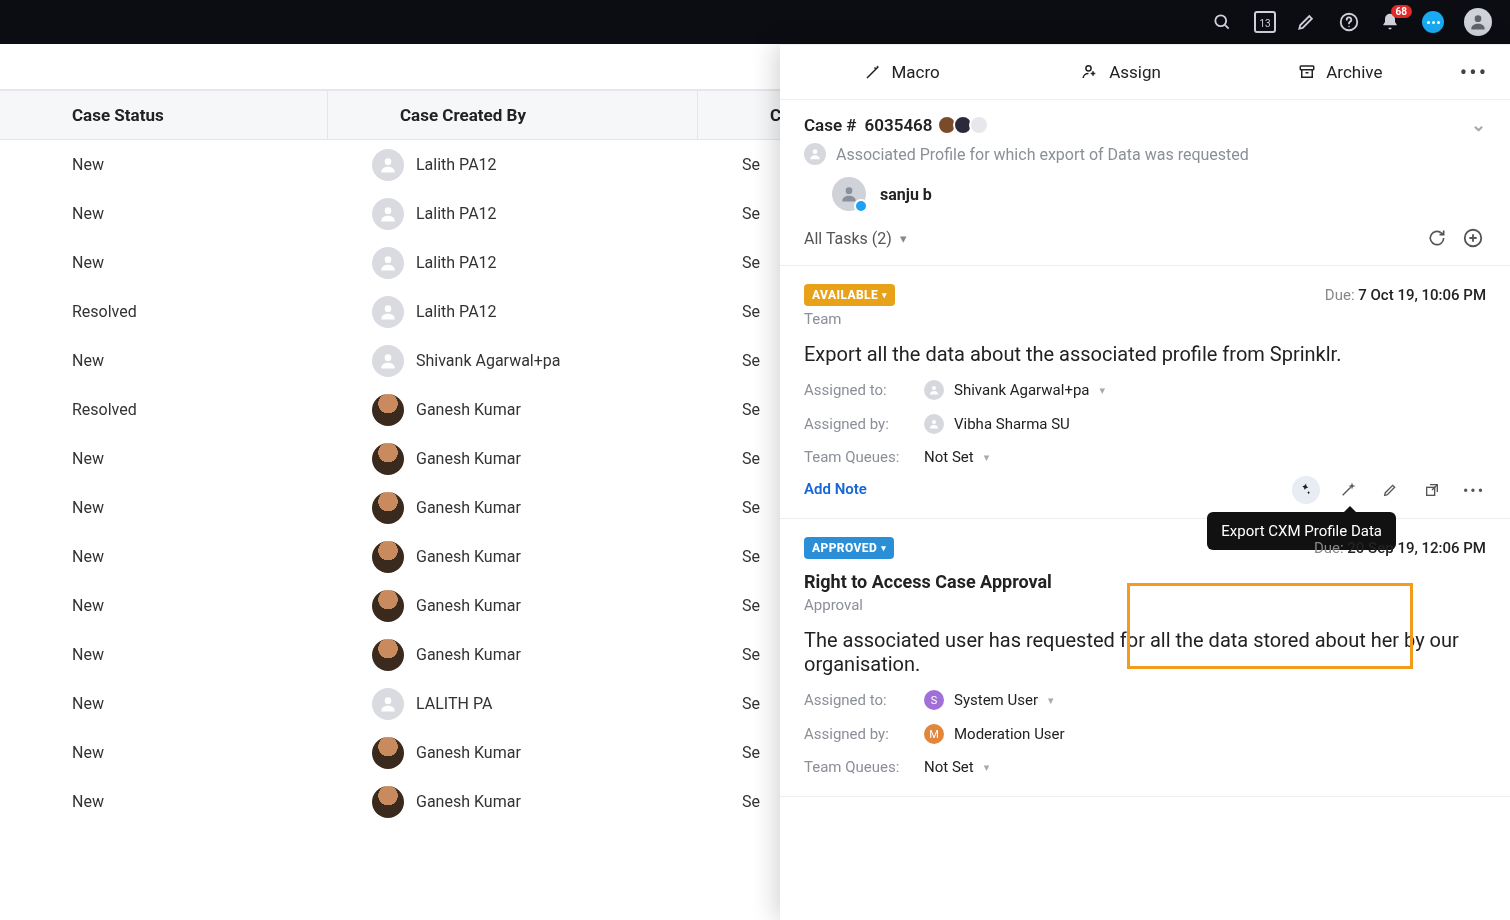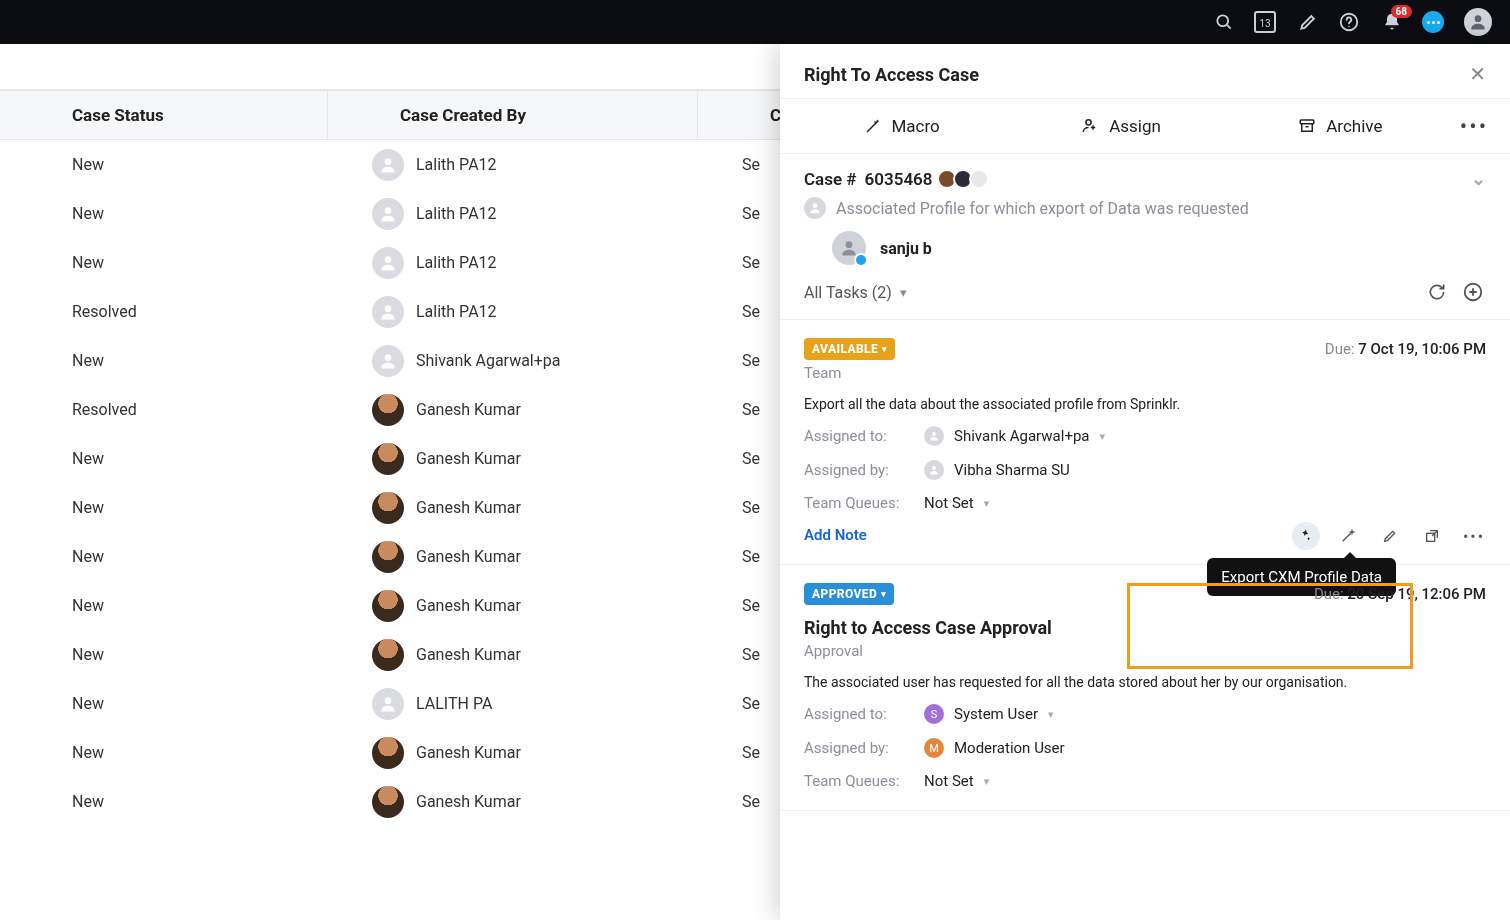--- a/index.html
+++ b/index.html
@@ -1,20 +1,20 @@
 <!DOCTYPE html>
 <html><head>
 <meta charset="utf-8">
 <style>
   * { box-sizing: border-box; margin: 0; padding: 0; font-family: -apple-system, BlinkMacSystemFont, "Segoe UI", Roboto, Helvetica, Arial, sans-serif; }
   body { width: 1510px; height: 920px; overflow: hidden; background: #fff; color: #222; position: relative; }
 
   
   .topbar { height: 44px; background: #0c0d12; display: flex; align-items: center; justify-content: flex-end; padding: 0 18px; gap: 20px; }
-  .topbar .icon { color: #cfd2d8; width: 22px; height: 22px; display: flex; align-items: center; justify-content: flex-end; cursor: pointer; position: relative; }
+  .topbar .icon { color: #cfd2d8; width: 22px; height: 22px; display: flex; align-items: center; justify-content: flex-start; cursor: pointer; position: relative; }
   .topbar .cal { display:flex; flex-direction:column; align-items:center; justify-content:center; border: 2px solid #cfd2d8; border-radius:3px; width:22px; height:22px; font-size:10px; line-height:1; color:#cfd2d8; padding-top:3px; }
   .topbar .badge { position: absolute; top: -6px; right: -10px; background: #e02b2b; color:#fff; font-size:10px; font-weight:700; padding:1px 5px; border-radius: 8px; }
   .topbar .avatar-circle { width: 28px; height:28px; border-radius:50%; background:#cfd2d8; display:flex; align-items:center; justify-content:center; }
   .chat-bubble { width: 22px; height: 22px; border-radius: 50%; background:#18aaf2; display:flex; align-items:center; justify-content:center;}
   .chat-dots{display:flex;gap:2px;}
   .chat-dots span{width:3px;height:3px;border-radius:50%;background:#fff;}
 
   
   .secbar { height: 46px; border-bottom: 1px solid #e4e6ea; background:#fff; }
 
@@ -73,21 +73,21 @@
   .status-row { display:flex; align-items:center; }
   .status-badge { font-size:12px; font-weight:800; letter-spacing:.4px; padding:4px 8px; border-radius:4px; color:#fff; display:flex; align-items:center; gap:4px;}
   .status-badge.available { background:#e7a21a; }
   .status-badge.approved { background:#2a8fd6; }
   .status-badge .dd{font-size:9px;}
   .due { margin-left:auto; font-size:15px; color:#888; }
   .due .val{color:#222; font-weight:500;}
   .task-title { margin-top:12px; font-size:18px; font-weight:700; color:#1766d6; cursor:pointer;}
   .task-title.plain { color:#222; }
   .task-sub { font-size:15px; color:#8b8f98; margin-top:4px; }
-  .task-desc { font-size:14px; color:#222; margin-top:14px; }
+  .task-desc { font-size:20px; color:#222; margin-top:14px; }
   .kv { display:flex; align-items:center; gap:10px; margin-top:14px; font-size:15px; }
   .kv .k { color:#8b8f98; width:110px; }
   .kv .av { width:20px; height:20px; border-radius:50%; background:#d6d8dd; display:flex; align-items:center; justify-content:center; color:#fff; font-size:11px;}
   .kv .av.purple{background:#a06fd8;}
   .kv .av.orange{background:#e2863c;}
   .kv .chev-s{color:#aaa; font-size:11px;}
   .add-note { color:#1766d6; font-weight:600; font-size:15px; margin-top:14px; cursor:pointer; }
   .task-actions { position:absolute; right:22px; bottom:14px; display:flex; align-items:center; gap:14px; }
   .ta-btn { width:28px; height:28px; border-radius:50%; display:flex; align-items:center; justify-content:center; cursor:pointer; color:#555;}
   .ta-btn.primary{ background:#e8ecf3; }
@@ -293,24 +293,20 @@
         <div class="td td-created">
           <div class="avatar photo"></div>
           <span>Ganesh Kumar</span>
         </div>
         <div class="td td-date">Se</div>
       </div>
     </div>
 </div>
 
 <div class="panel">
-  <div class="panel-header">
-    <div class="panel-title">Right To Access Case</div>
-    <div class="close-x">✕</div>
-  </div>
   <div class="panel-actions">
     <div class="action-btn">
       <svg width="18" height="18" viewBox="0 0 24 24" fill="none" stroke="#222" stroke-width="2">
           <path d="M4 20L16 8m0 0l3-3m-3 3l-2-2"></path>
           <path d="M18 3l.5 1.5L20 5l-1.5.5L18 7l-.5-1.5L16 5l1.5-.5z" fill="#222" stroke="none"></path>
         </svg>
       <span>Macro</span>
     </div>
     <div class="action-btn">
       <svg width="18" height="18" viewBox="0 0 24 24" fill="none" stroke="#222" stroke-width="2">

